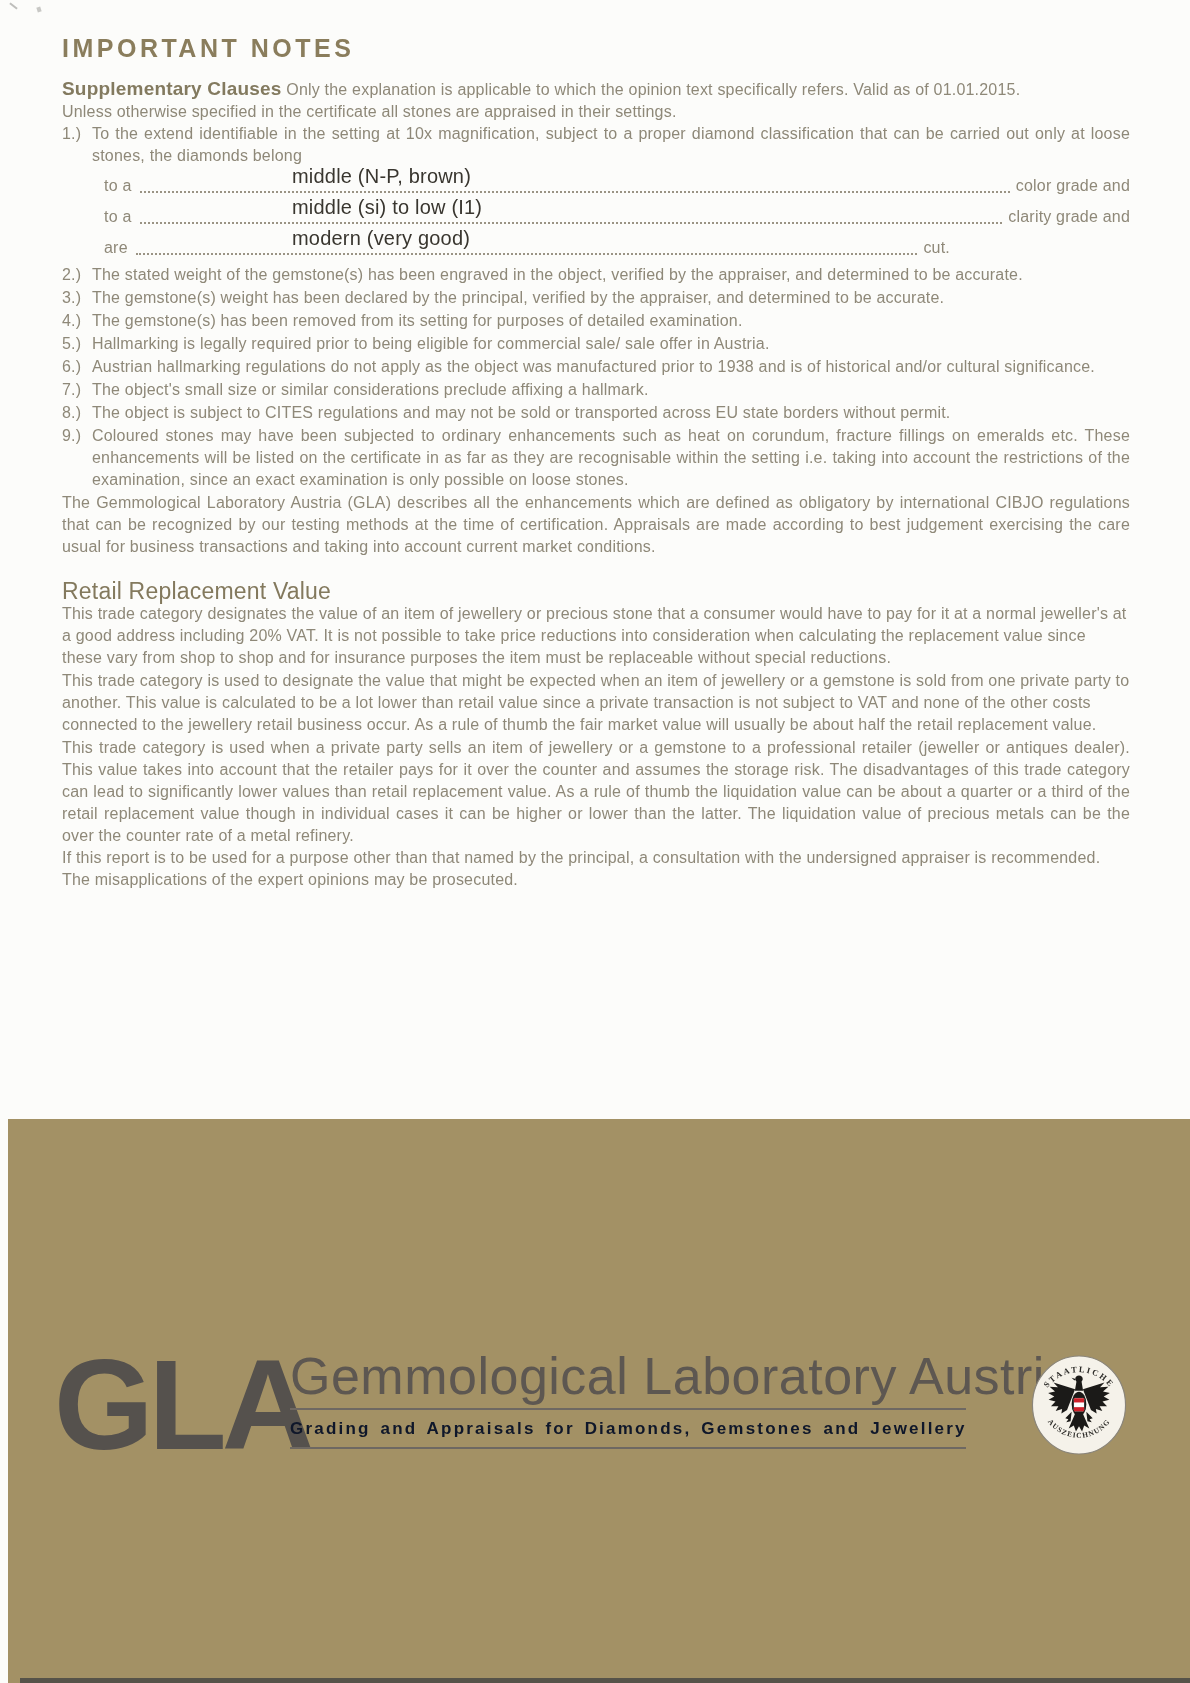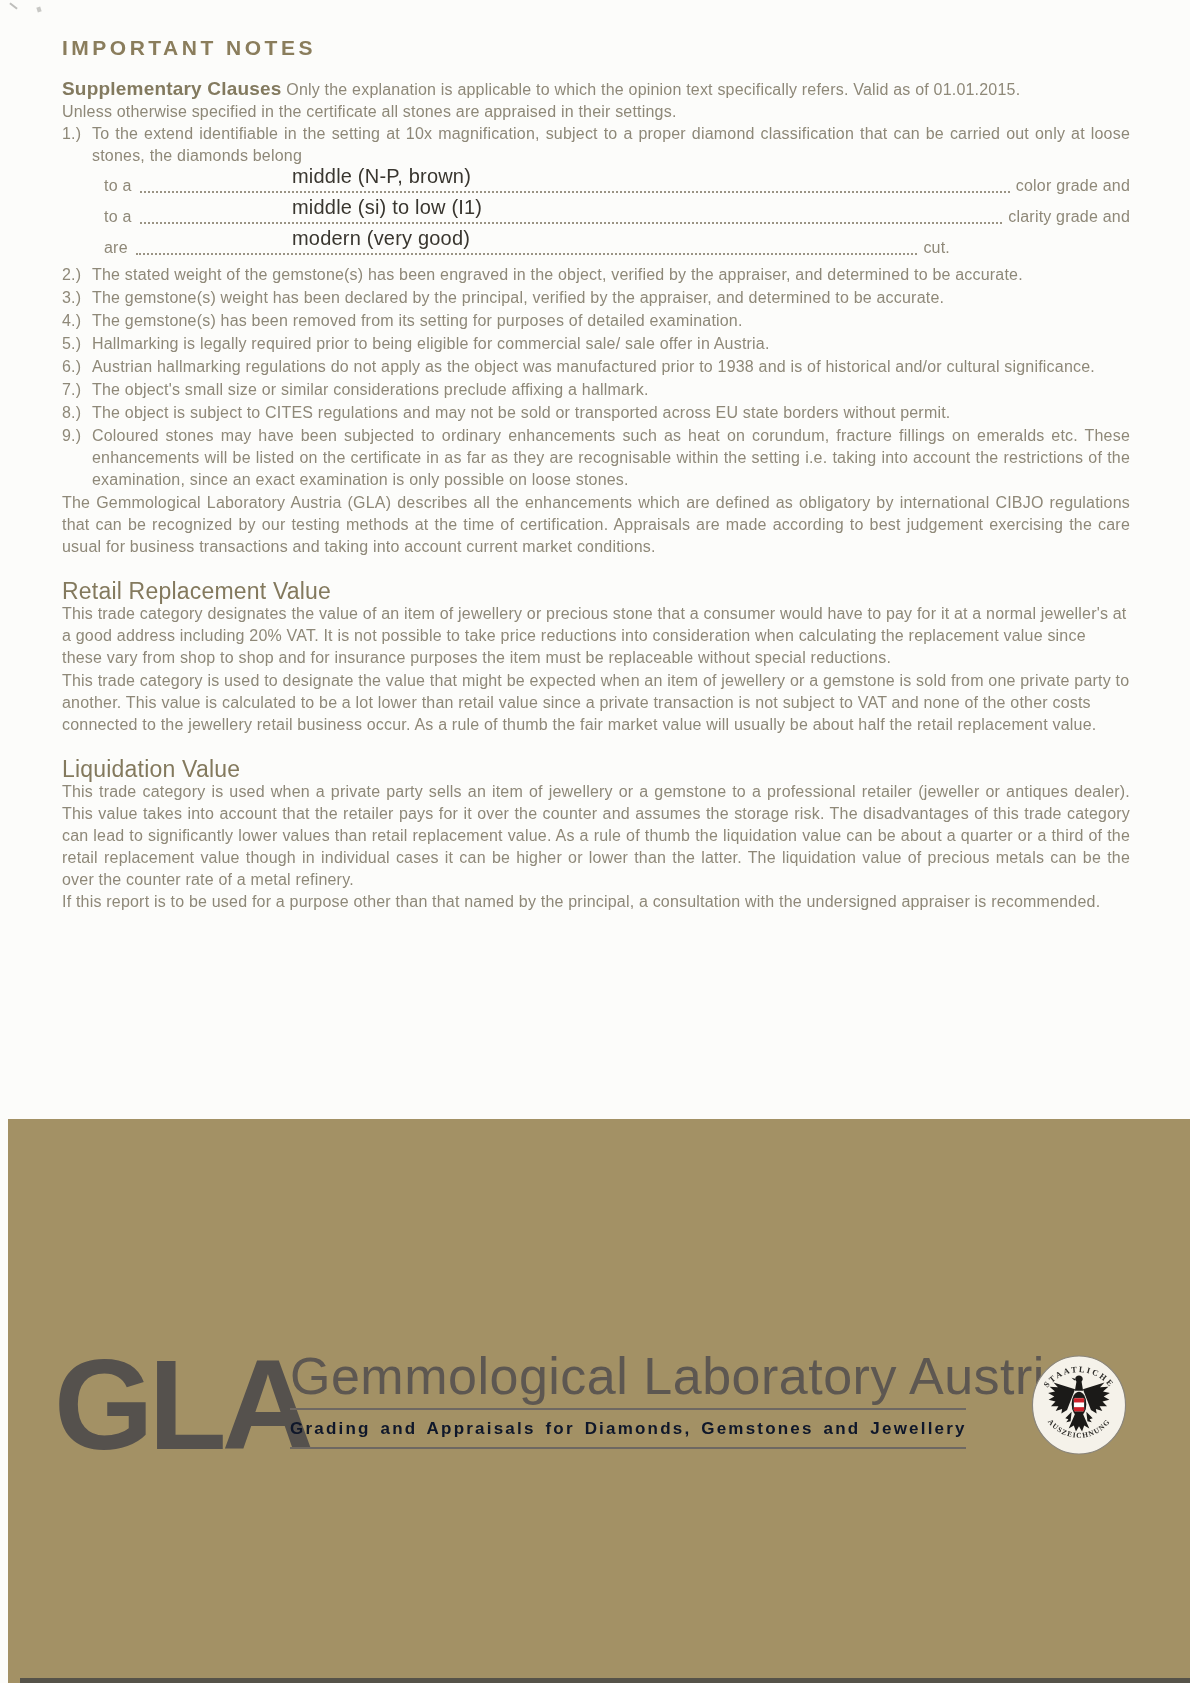--- a/index.html
+++ b/index.html
@@ -18,21 +18,21 @@
   .scan-mark-2{left:37px;top:7px;width:4px;height:5px;transform:rotate(-18deg);opacity:.45;}
 
   .content{
     position:absolute;left:62px;top:34px;width:1068px;
     color:#8e8878;font-size:16px;line-height:22px;
     letter-spacing:.2px;
   }
   .content p{margin:0;}
 
   h1.title{
-    margin:0 0 16px;font-size:21px;line-height:28px;
+    margin:0 0 16px;font-size:25px;line-height:28px;
     letter-spacing:3.5px;color:#8a7d5c;font-weight:bold;
   }
   .supp{margin:0 0 14px;}
   .supp-label{font-size:19px;font-weight:bold;color:#837a5f;letter-spacing:.2px;}
   .intro{margin:0 0 10px;}
 
   .clause{display:flex;margin-bottom:1px;}
   .clause .num{width:30px;flex:none;}
   .clause .ctext{flex:1;}
   .just{text-align:justify;}
@@ -179,25 +179,25 @@
     <div class="section">
       <h3>Retail Replacement Value</h3>
       <p>This trade category designates the value of an item of jewellery or precious stone that a consumer would have to pay for it at a normal jeweller's at a good address including 20% VAT. It is not possible to take price reductions into consideration when calculating the replacement value since these vary from shop to shop and for insurance purposes the item must be replaceable without special reductions.</p>
     </div>
 
     <div class="section">
       <p>This trade category is used to designate the value that might be expected when an item of jewellery or a gemstone is sold from one private party to another. This value is calculated to be a lot lower than retail value since a private transaction is not subject to VAT and none of the other costs connected to the jewellery retail business occur. As a rule of thumb the fair market value will usually be about half the retail replacement value.</p>
     </div>
 
     <div class="section">
-      <h3>Liquidation Value</h3>
       <p class="just">This trade category is used when a private party sells an item of jewellery or a gemstone to a professional retailer (jeweller or antiques dealer). This value takes into account that the retailer pays for it over the counter and assumes the storage risk. The disadvantages of this trade category can lead to significantly lower values than retail replacement value. As a rule of thumb the liquidation value can be about a quarter or a third of the retail replacement value though in individual cases it can be higher or lower than the latter. The liquidation value of precious metals can be the over the counter rate of a metal refinery.</p>
     </div>
 
     <p class="closing-1 just">If this report is to be used for a purpose other than that named by the principal, a consultation with the undersigned appraiser is recommended.</p>
+    <p class="closing-2">The misapplications of the expert opinions may be prosecuted.</p>
   </div>
 
   <div class="footer">
     <div class="gla-mark">GLA</div>
 
     <div class="brand">
       <div class="brand-title">Gemmological Laboratory Austria</div>
       <div class="brand-rule"></div>
       <div class="brand-sub">Grading and Appraisals for Diamonds, Gemstones and Jewellery</div>
       <div class="brand-rule second"></div>

